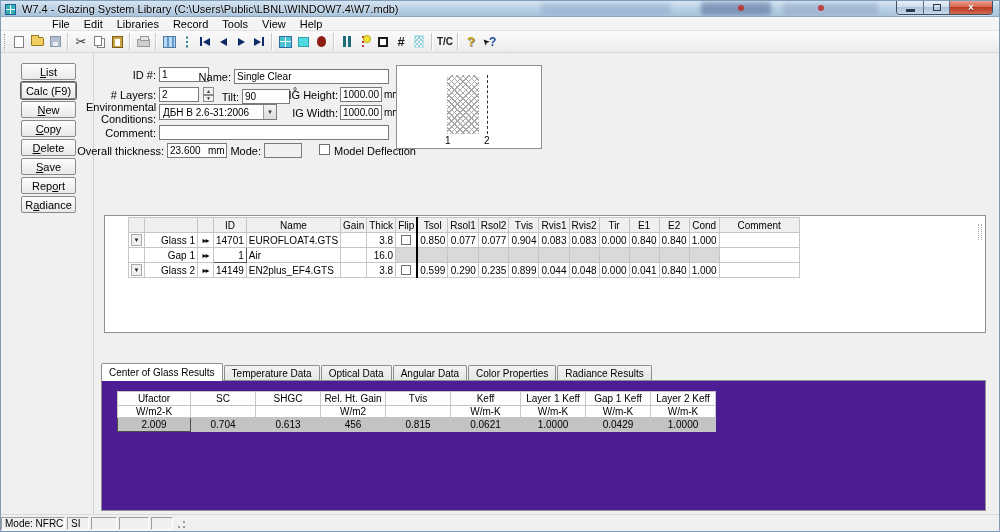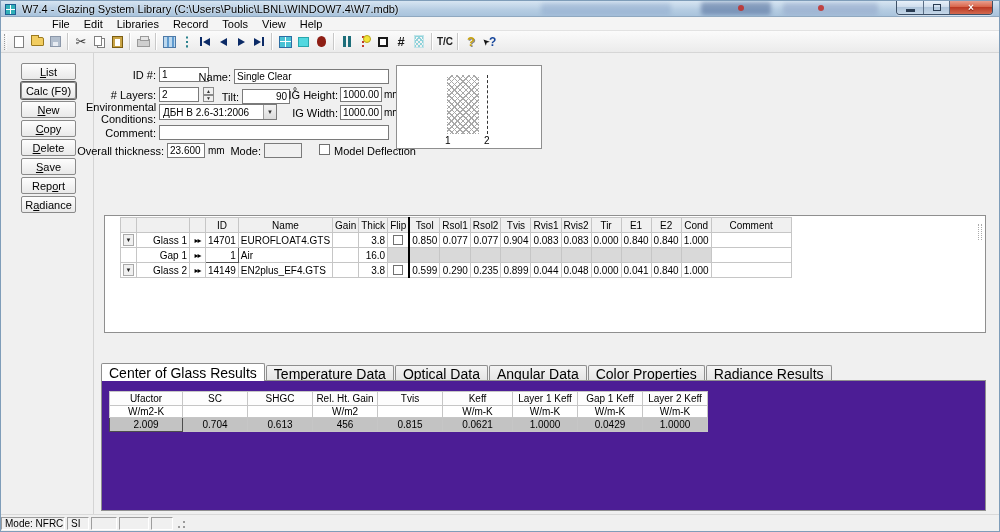--- a/index.html
+++ b/index.html
@@ -89,37 +89,37 @@
   .preview { position:absolute; left:395px; top:64px; width:146px; height:84px; background:#fff; border:1px solid #8f8f8f; }
   .hatch { position:absolute; left:50px; top:9px; width:32px; height:59px;
     background:repeating-linear-gradient(45deg,#a9a9a9 0 1px,transparent 1px 4px),repeating-linear-gradient(-45deg,#a9a9a9 0 1px,transparent 1px 4px); }
   .dash-line { position:absolute; left:90px; top:9px; height:59px; width:0; border-left:1px dashed #333; }
   .pv-num { position:absolute; top:69px; font-size:10px; }
 
   
   .main-panel { position:absolute; left:103px; top:214px; width:882px; height:118px; background:#fff; border:1px solid #8f8f8f; }
   .thumb { position:absolute; right:3px; top:8px; width:4px; height:16px; border-left:1px dotted #aaa; border-right:1px dotted #aaa; }
 
-  table { border-collapse:collapse; table-layout:fixed; font-size:10px; }
+  table { border-collapse:collapse; table-layout:fixed; font-size:10px;margin-left:8px; }
   .gtab { position:absolute; left:15px; top:1px; }
   .gtab th, .gtab td { border:1px solid #c6c6c6; height:15px; padding:0 2px; overflow:hidden; white-space:nowrap; }
   .gtab th { background:#f0f0f0; font-weight:normal; text-align:center; }
   .gtab td { background:#fff; }
   .gtab .num { text-align:right; }
   .gtab .lab { text-align:right; }
   .gtab .dis { background:#d9d9d9; }
   .gtab .tsol-b { border-left:2px solid #000; }
   .drop-btn { width:11px; height:12px; margin:0 auto; background:#f0f0f0; border:1px solid #aaa; font-size:6px; line-height:11px; text-align:center; color:#222; }
   .arrows { font-size:8px; letter-spacing:-1px; text-align:center; }
   .cellchk { width:10px; height:10px; margin:1px auto; background:#fff; border:1px solid #707070; }
   .idedit { border:1px solid #555 !important; }
 
   
   .tabstrip { position:absolute; left:100px; top:362px; display:flex; align-items:flex-end; height:18px; }
-  .tab { height:16px; display:flex; align-items:center; padding:6px 7px; border:1px solid #8e8e8e; border-bottom:none; border-radius:2px 2px 0 0; background:linear-gradient(#f4f4f4,#e4e4e4); margin-right:1px; font-size:14px; white-space:nowrap; }
+  .tab { height:16px; display:flex; align-items:center; padding:6px 7px; border:1px solid #8e8e8e; border-bottom:none; border-radius:2px 2px 0 0; background:linear-gradient(#f4f4f4,#e4e4e4); margin-right:1px; font-size:10px; white-space:nowrap; }
   .tab.sel { height:18px; background:#fff; position:relative; z-index:2; }
   .tab-panel { position:absolute; left:100px; top:379px; width:885px; height:131px; background:#4c1d95; border:1px solid #8f8f8f; }
   .rtab { position:absolute; left:7px; top:10px; }
   .rtab td { border:1px solid #c6c6c6; text-align:center; padding:0 2px; overflow:hidden; white-space:nowrap; }
   .rtab .hrow td { height:14px; background:#fdfdfd; }
   .rtab .urow td { height:12px; background:#fff; }
   .rtab .vrow td { height:14px; background:#c3c3c3; }
   .rtab .vrow td.focus { border:1px solid #4d4d4d; }
 
   
@@ -283,21 +283,21 @@
   <div class="lbl" style="left:190px; top:70px; width:40px">Name:</div>
   <input class="fld" style="left: 233px; top: 68px; width: 155px;" value="Single Clear">
 
   <div class="lbl" style="left:100px; top:88px; width:55px"># Layers:</div>
   <input class="fld" style="left: 158px; top: 86px; width: 40px;" value="2">
   <div class="spinner" style="left:202px; top:86px">
     <div class="spin">▲</div>
     <div class="spin">▼</div>
   </div>
   <div class="lbl" style="left:205px; top:90px; width:33px">Tilt:</div>
-  <input class="fld" style="left: 241px; top: 88px; width: 48px; text-align: right;" value="90">
+  <input class="fld" style="left: 241px; top: 88px; width: 48px; text-align: left;" value="90">
   <div class="unit" style="left:292px; top:85px">°</div>
   <div class="lbl" style="left:285px; top:88px; width:52px">IG Height:</div>
   <input class="fld" style="left: 339px; top: 86px; width: 42px;" value="1000.00">
   <div class="unit" style="left:383px; top:88px">mm</div>
 
   <div class="lbl" style="left:85px; top:100px; width:70px">
     <div>Environmental</div>
       <div>Conditions:</div>
   </div>
   <div class="combo" style="left:158px; top:103px; width:118px">
@@ -305,21 +305,21 @@
     <div class="combo-btn">▼</div>
   </div>
   <div class="lbl" style="left:290px; top:106px; width:47px">IG Width:</div>
   <input class="fld" style="left: 339px; top: 104px; width: 42px;" value="1000.00">
   <div class="unit" style="left:383px; top:106px">mm</div>
 
   <div class="lbl" style="left:100px; top:126px; width:55px">Comment:</div>
   <input class="fld" style="left: 158px; top: 124px; width: 230px;" value="">
 
   <div class="lbl" style="left:60px; top:144px; width:103px">Overall thickness:</div>
-  <input class="fld" style="left: 166px; top: 142px; width: 38px;" value="23.600">
+  <input class="fld" style="left: 166px; top: 142px; width: 60px;" value="23.600">
   <div class="unit" style="left:207px; top:144px">mm</div>
   <div class="lbl" style="left:228px; top:144px; width:32px">Mode:</div>
   <input class="fld ro" style="left: 263px; top: 142px; width: 38px;" value="">
   <div class="chk" style="left:318px; top:143px"></div>
   <div class="lbl" style="left:333px; top:144px; width:90px; text-align:left">Model Deflection</div>
 
   <div class="preview">
     <div class="hatch"></div>
     <div class="dash-line"></div>
     <div class="pv-num" style="left:48px">1</div>

